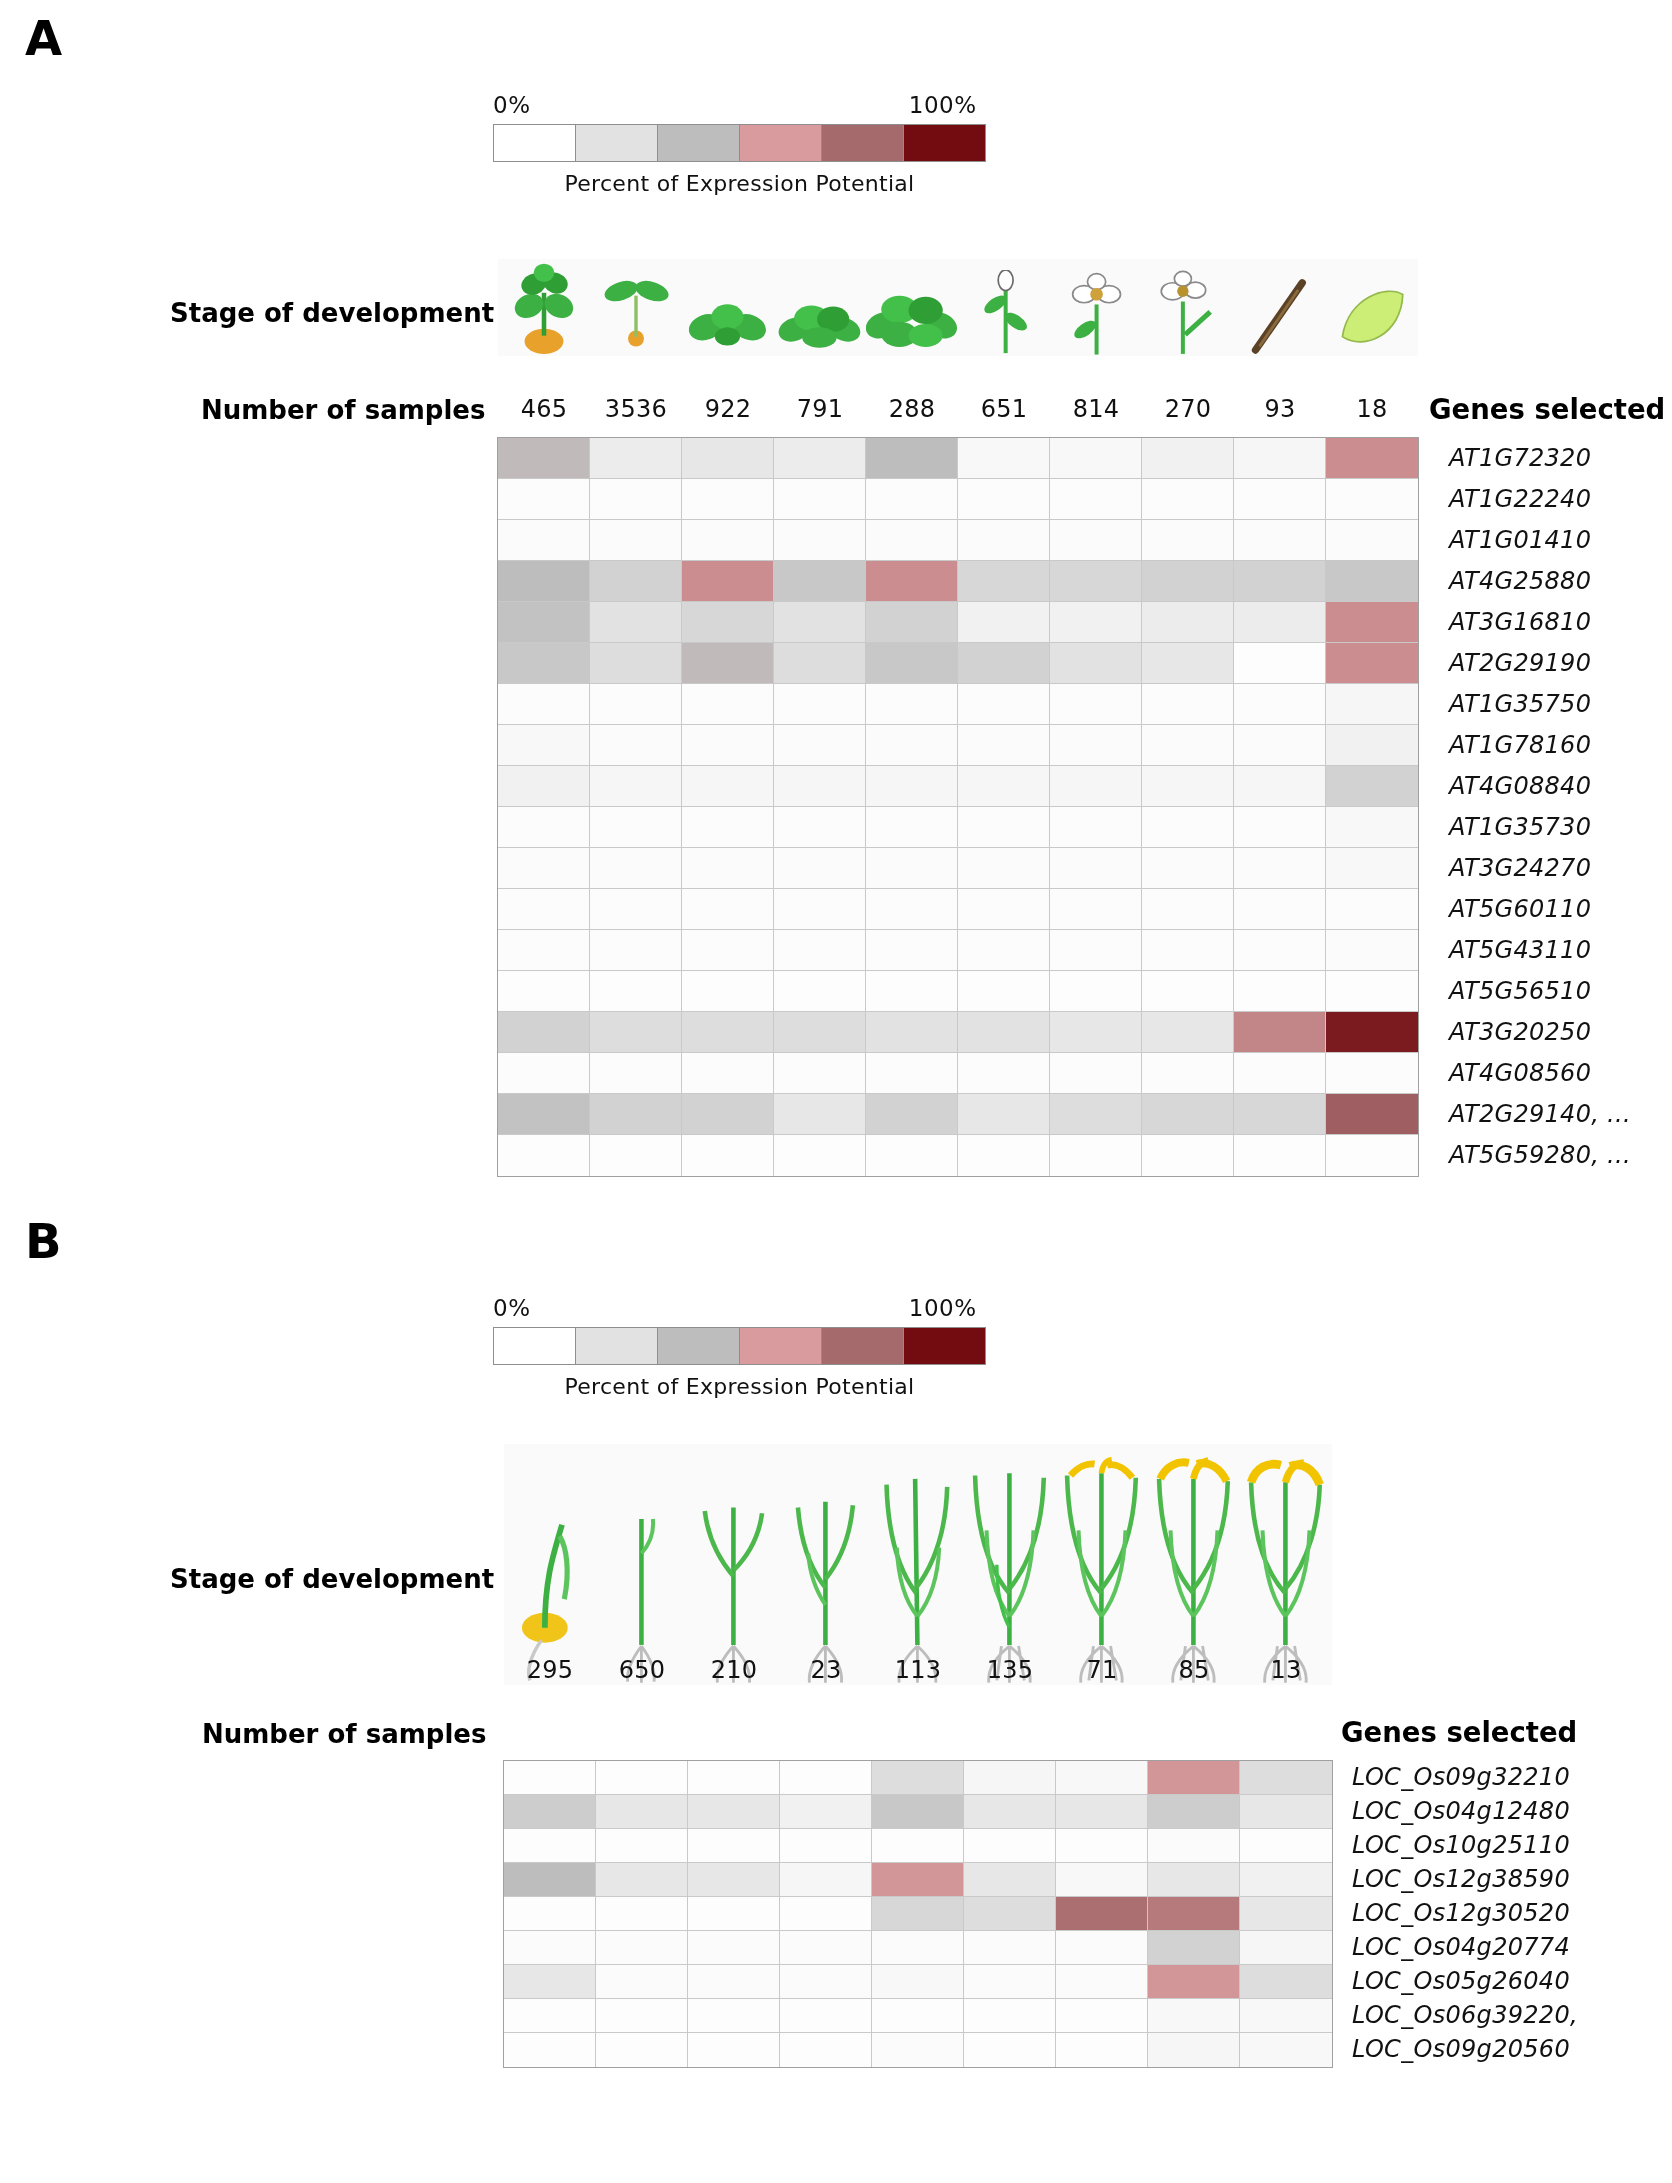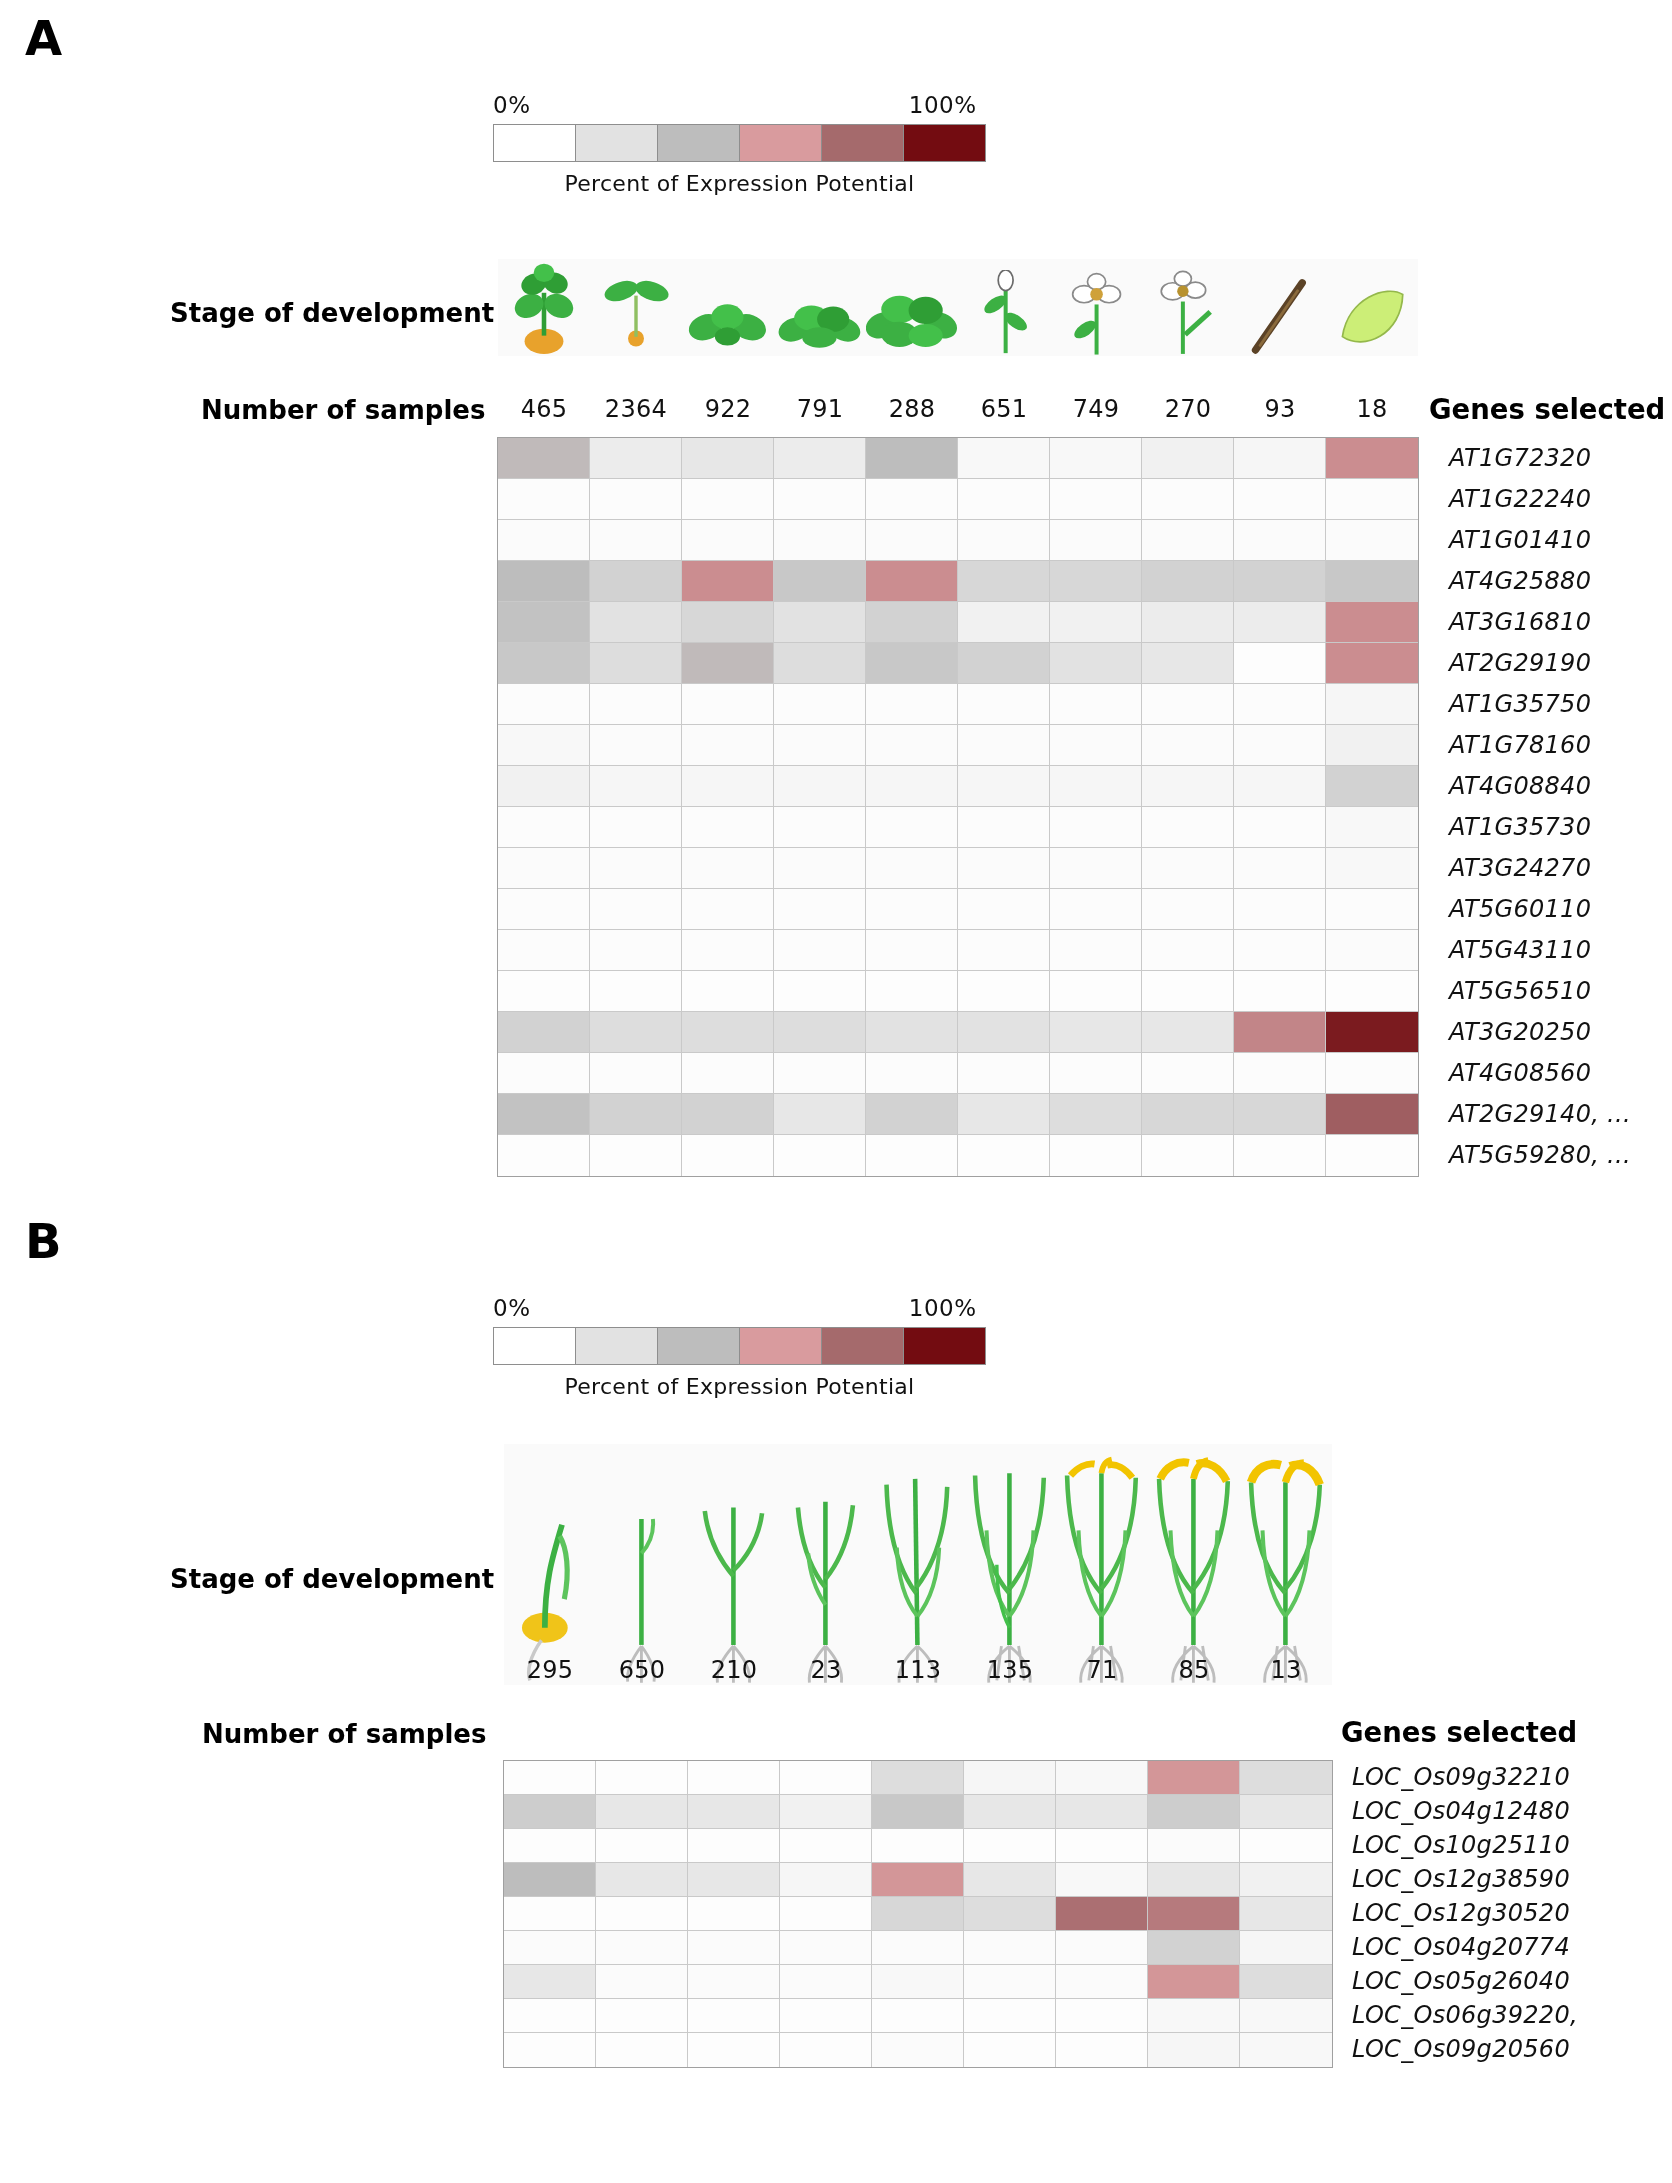--- a/index.html
+++ b/index.html
@@ -256,26 +256,26 @@
     <div class="stage-cell" style="width:92px;height:97px;">
       <svg width="80" height="74" viewBox="0 0 140 130">
         <path d="M18 96 C28 28 96 4 124 22 C122 92 56 122 18 96 Z" fill="#ccee77" stroke="#94b84b" stroke-width="3"></path>
       </svg>
     </div>
   </div>
 
   <div class="row-label" style="left:201px; top:395px;">Number of samples</div>
   <div class="counts" style="left:498px; top:395px;">
     <div class="count-cell" style="width:92px">465</div>
-    <div class="count-cell" style="width:92px">2364</div>
+    <div class="count-cell" style="width:92px">3536</div>
     <div class="count-cell" style="width:92px">922</div>
     <div class="count-cell" style="width:92px">791</div>
     <div class="count-cell" style="width:92px">288</div>
     <div class="count-cell" style="width:92px">651</div>
-    <div class="count-cell" style="width:92px">749</div>
+    <div class="count-cell" style="width:92px">814</div>
     <div class="count-cell" style="width:92px">270</div>
     <div class="count-cell" style="width:92px">93</div>
     <div class="count-cell" style="width:92px">18</div>
   </div>
   <div class="genes-selected-hdr" style="left:1429px; top:393px;">Genes selected</div>
 
   <div class="heatmap" id="heatmap-a" style="left:497px; top:437px;">
       <div class="hm-row">
         <div class="hm-cell" title="AT1G72320 / seedling : 32%" style="width: 92px; height: 41px; background: rgb(192, 186, 186);"></div>
         <div class="hm-cell" title="AT1G72320 / young seedling : 12%" style="width: 92px; height: 41px; background: rgb(236, 236, 236);"></div>

